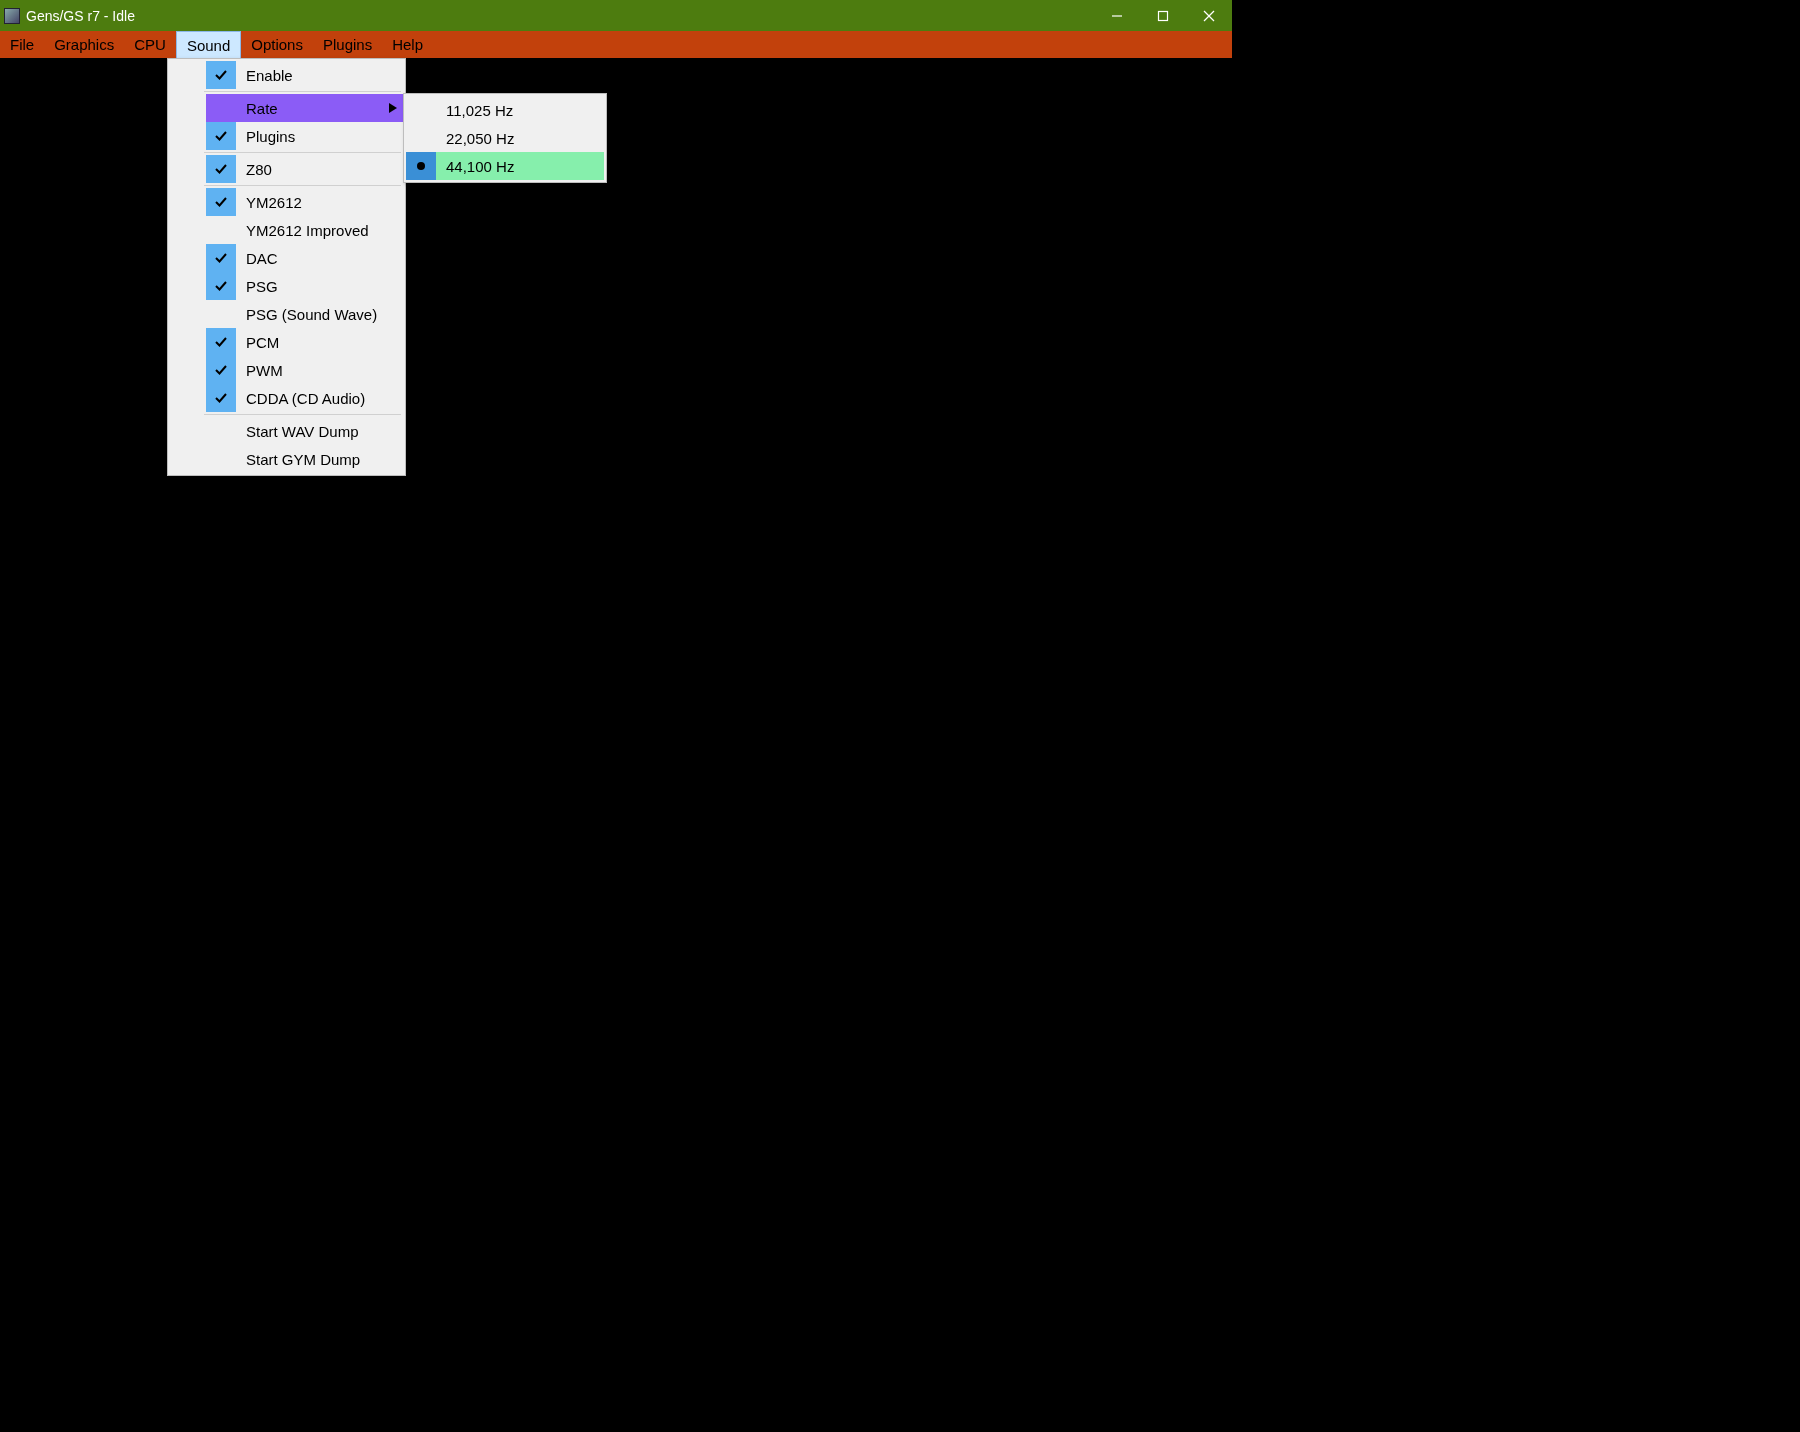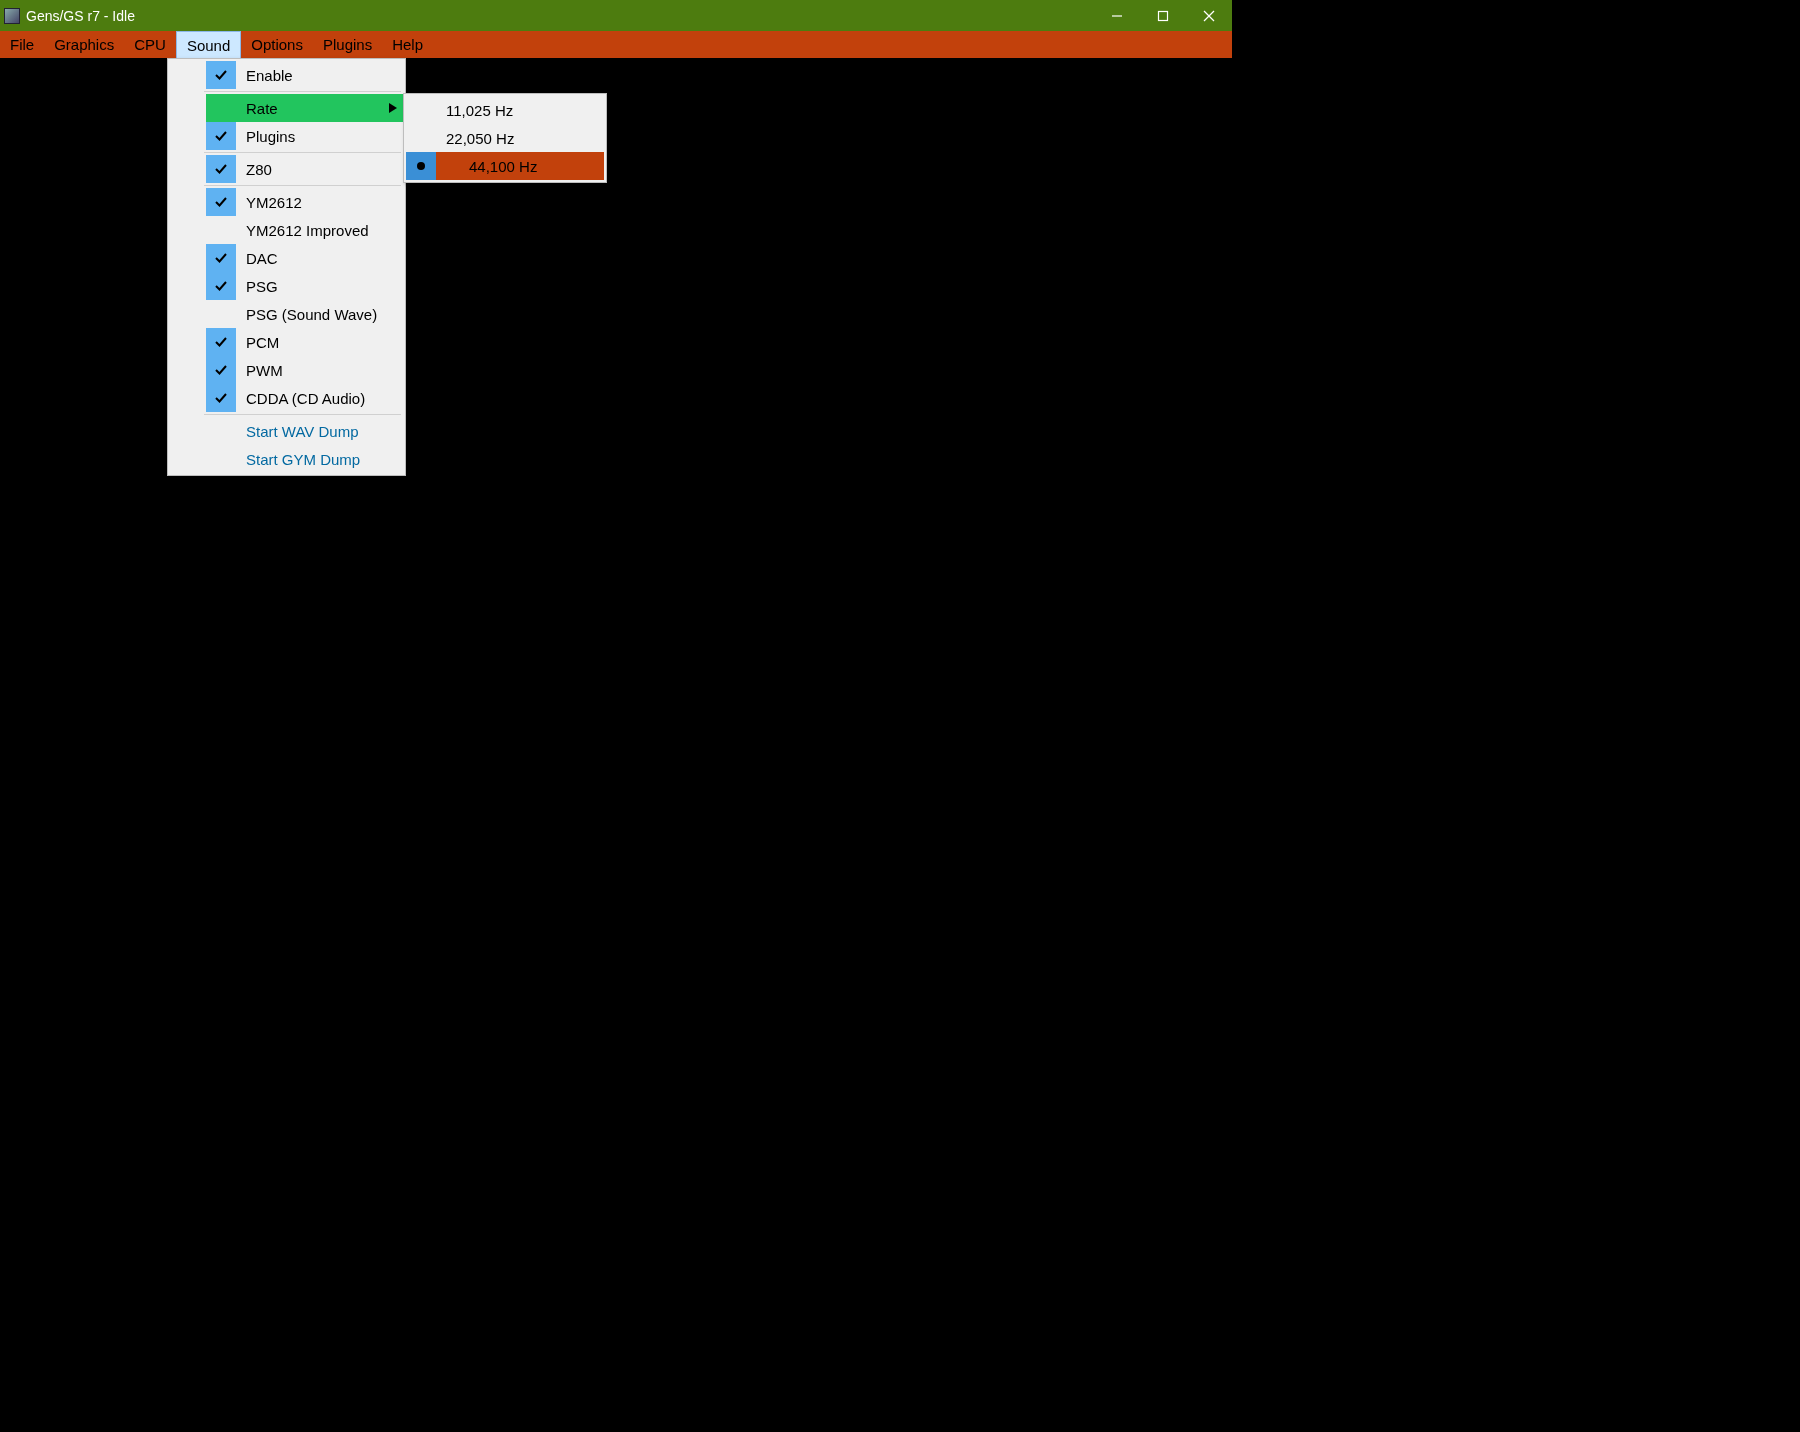--- a/index.html
+++ b/index.html
@@ -66,23 +66,23 @@
     padding: 2px;
   }
   .dropdown .row {
     height: 28px;
     display: flex;
     align-items: center;
     position: relative;
     margin-left: 36px;
   }
   .dropdown .row.highlight {
-    background: #22c55e;
-  }
-  .dropdown .row.disabled { color: #0369a1; }
+    background: #8b5cf6;
+  }
+  .dropdown .row.disabled { color: #000000; }
   .dropdown .gutter {
     width: 30px;
     height: 100%;
     display: flex;
     align-items: center;
     justify-content: center;
     flex-shrink: 0;
   }
   .dropdown .row:not(.highlight) .gutter.checked {
     background: #5fb2f2;
@@ -113,21 +113,21 @@
     border: 1px solid #bdbdbd;
     box-shadow: 2px 2px 4px rgba(0,0,0,0.25);
     font-size: 15px;
     padding: 2px;
   }
   .submenu .srow {
     height: 28px;
     display: flex;
     align-items: center;
   }
-  .submenu .srow.highlight { background: #c2410c; gap: 23px; }
+  .submenu .srow.highlight { background: #86efac; }
   .submenu .sgutter {
     width: 30px; height: 100%;
     display: flex; align-items: center; justify-content: center;
     flex-shrink: 0;
   }
   .submenu .srow.highlight .sgutter.selected {
     background: #3a8fd6;
   }
   .submenu .sgutter .dot {
     width: 8px; height: 8px; border-radius: 50%; background: #000;

